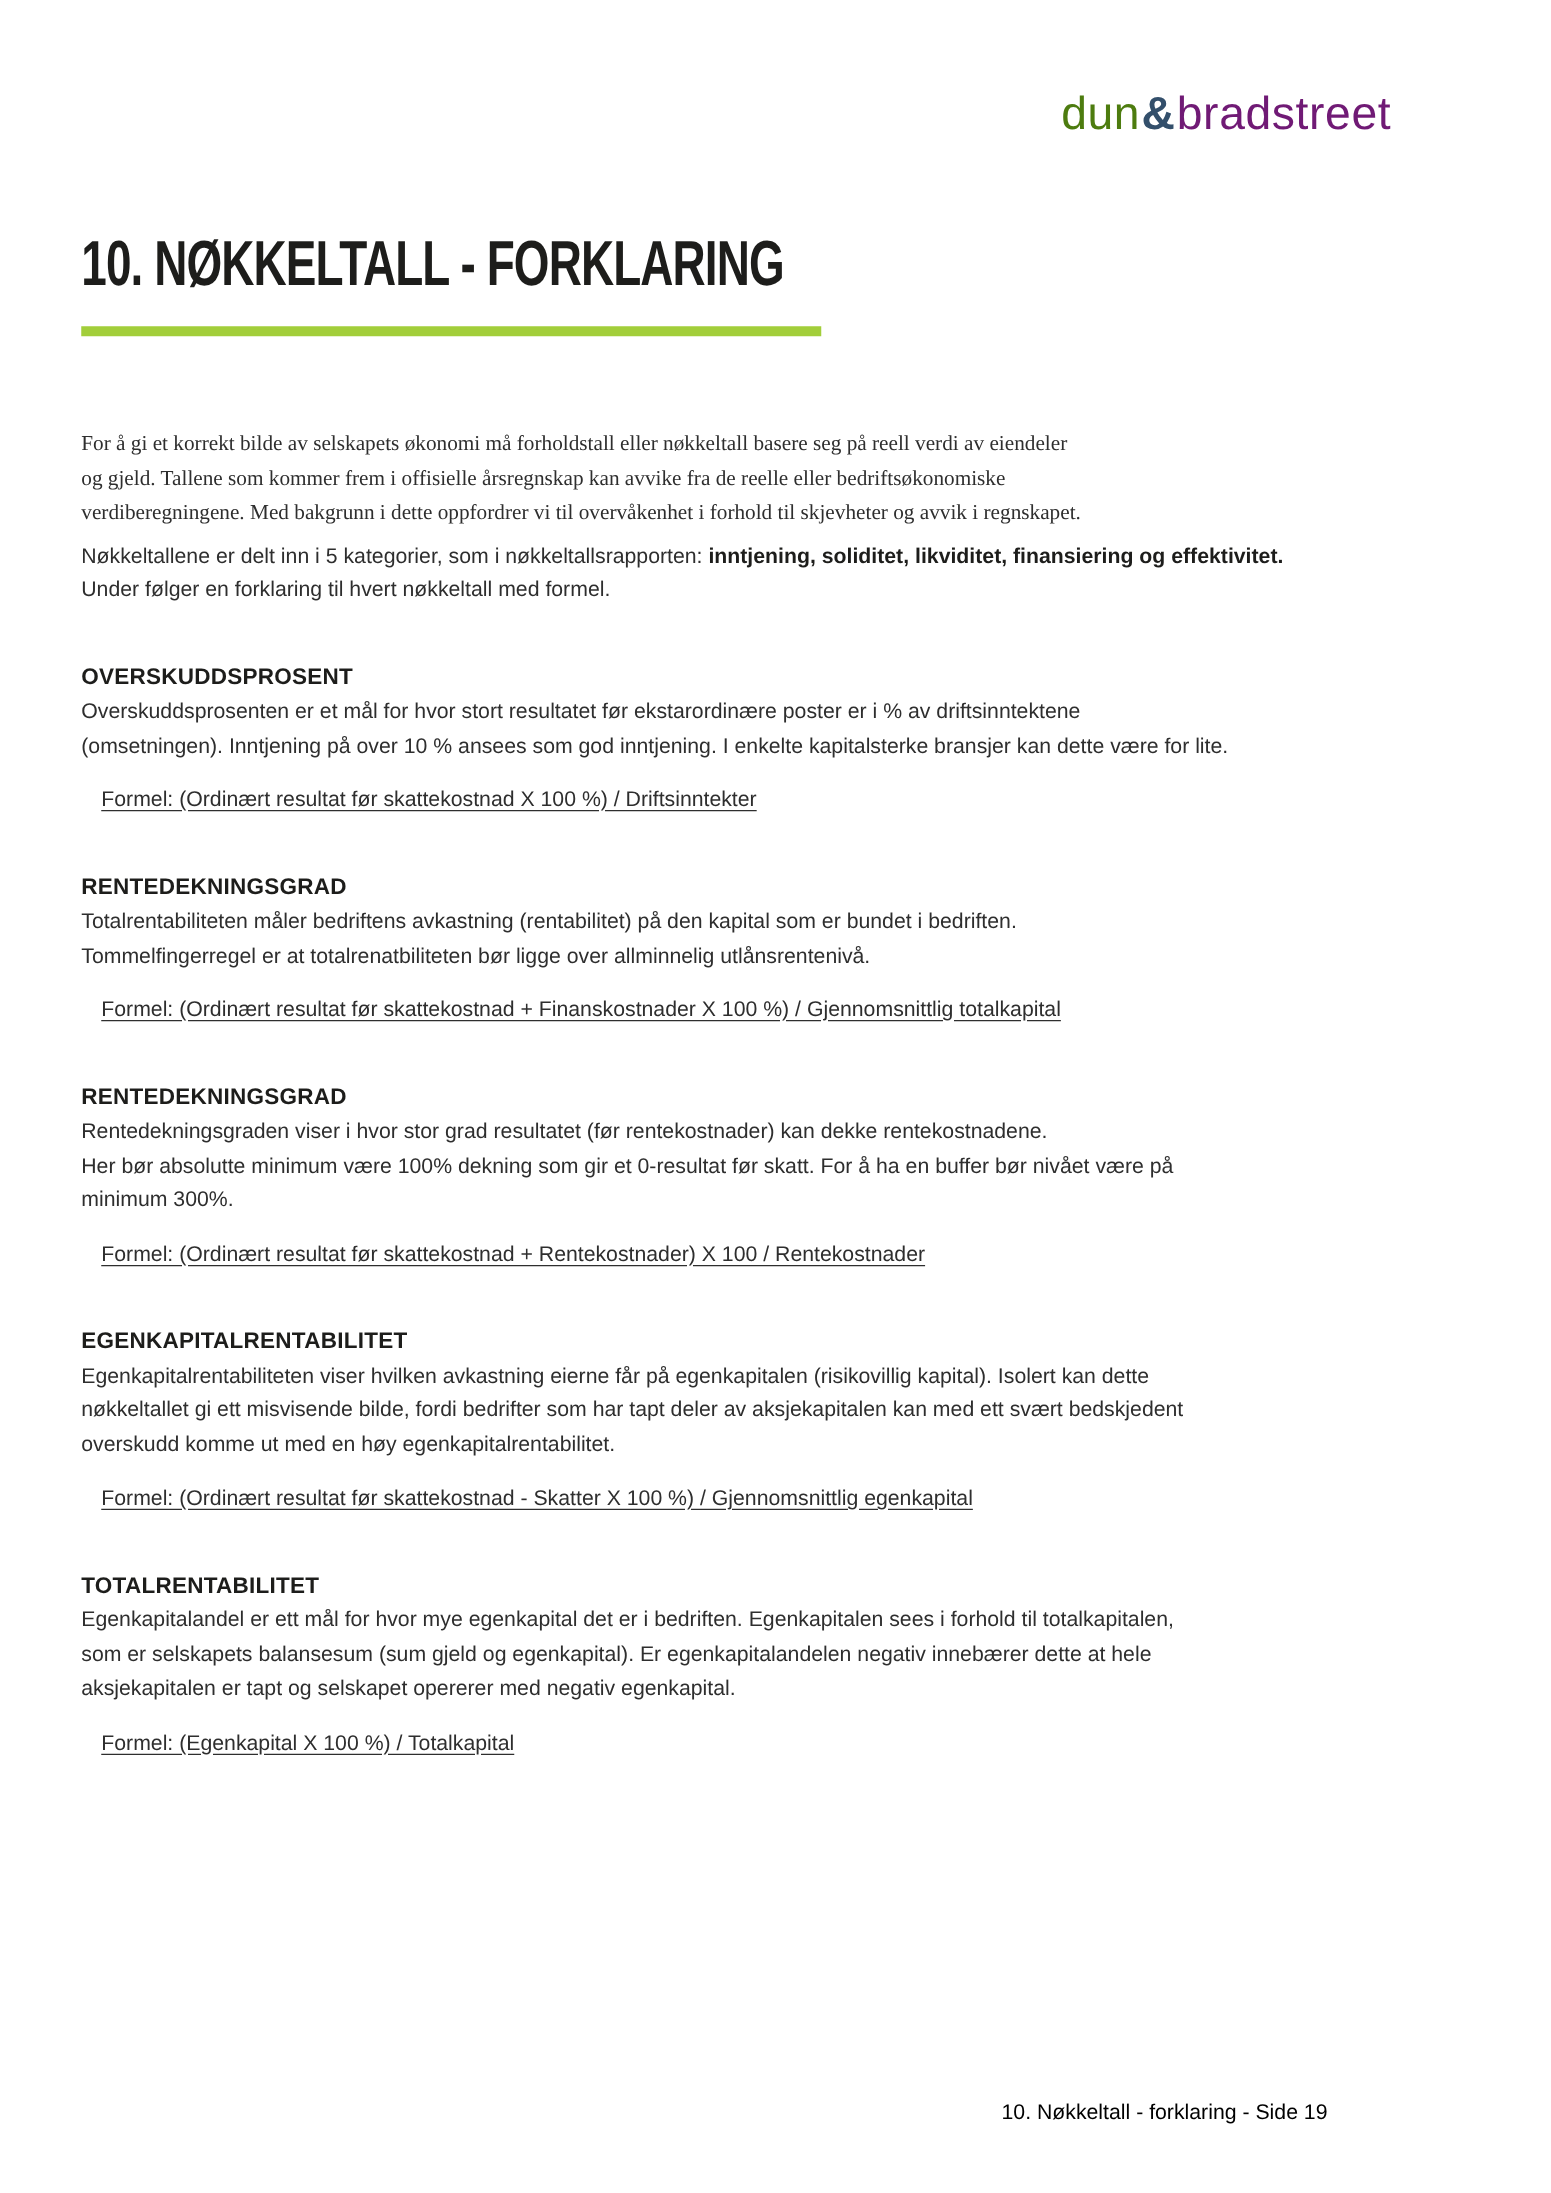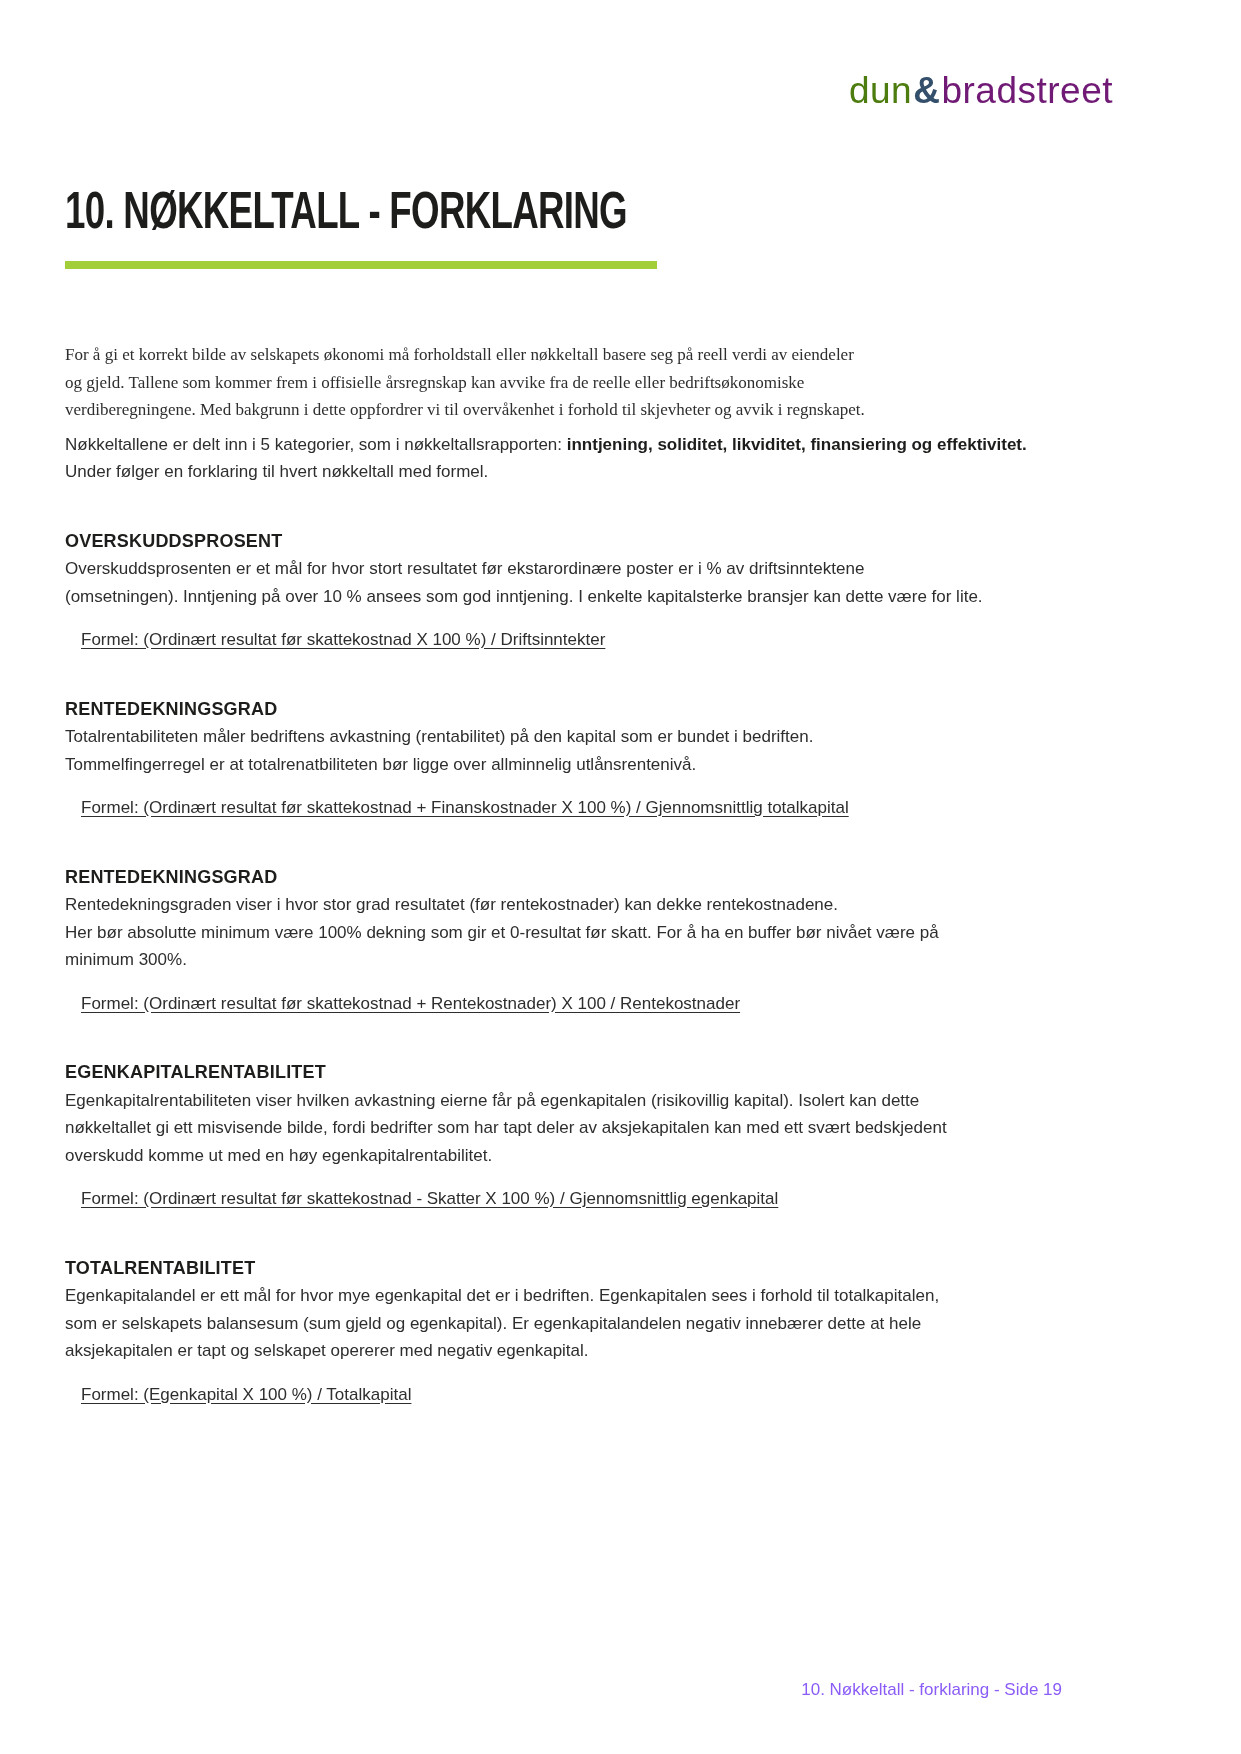--- a/index.html
+++ b/index.html
@@ -82,21 +82,21 @@
     text-decoration: underline;
     text-underline-offset: 3px;
   }
 
   .footer {
     position: absolute;
     right: 179px;
     top: 1676px;
     font-size: 17px;
     line-height: 27px;
-    color: #8b5cf6;
+    color: #000000;
     white-space: nowrap;
   }
 </style>
 </head>
 <body>
 
 <div class="logo">
   <span class="dun">dun</span><span class="amp">&amp;</span><span class="brad">bradstreet</span>
 </div>
 

